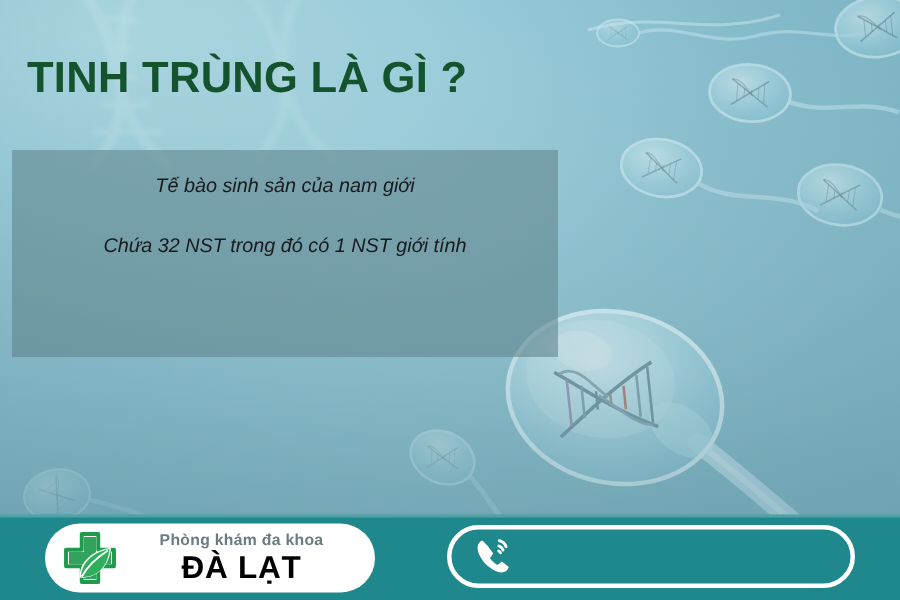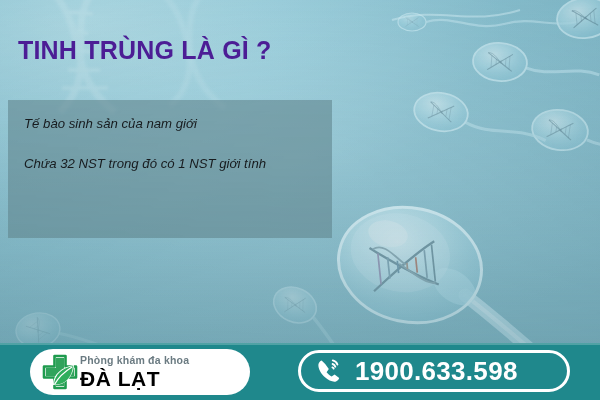--- a/index.html
+++ b/index.html
@@ -39,38 +39,39 @@
   .cells {
     position: absolute;
     inset: 0;
   }
 
   
   .title {
     position: absolute;
     left: 18px;
     top: 36px;
-    font-size: 25px;
+    font-size: 29px;
     font-weight: bold;
     letter-spacing: 0.2px;
-    color: #4c1d95;
+    color: #14532d;
     white-space: nowrap;
     font-family: "Liberation Sans", sans-serif;
   }
 
   
   .panel {
     position: absolute;
     left: 8px;
     top: 100px;
-    width: 324px;
+    width: 364px;
     height: 138px;
     background: rgba(96,134,142,0.60);
     box-sizing: border-box;
     padding: 17px 16px 0 16px;
+    text-align: center;
   }
   .panel-line {
     font-size: 13.2px;
     font-style: italic;
     font-weight: 500;
     color: #171b1e;
     line-height: 1;
     margin-bottom: 27px;
     white-space: nowrap;
     font-family: "Liberation Sans", sans-serif;
@@ -108,21 +109,21 @@
     padding-left: 10px;
   }
   .clinic-logo {
     width: 40px;
     height: 40px;
     flex: 0 0 40px;
     position: relative;
   }
   .clinic-text {
     flex: 1;
-    text-align: left;
+    text-align: center;
     padding-right: 8px;
     line-height: 1;
   }
   .clinic-sub {
     font-size: 10.5px;
     color: #6b7b82;
     font-weight: bold;
     letter-spacing: 0.2px;
     white-space: nowrap;
   }
@@ -337,17 +338,16 @@
       </div>
     </div>
 
     <div class="phone-pill">
       <svg class="phone-icon" viewBox="0 0 28 28" xmlns="http://www.w3.org/2000/svg">
         <path d="M6.6,3.4 C5.1,3.9 3.6,5.6 3.4,7.4 C3.0,11.6 6.2,16.9 10.0,20.2 C13.4,23.2 18.0,25.4 21.0,24.4 C22.6,23.9 23.9,22.4 24.2,21.0 L19.6,17.4 L16.6,19.6 C15.0,18.7 13.0,17.0 11.6,15.2 L13.8,12.0 L10.2,7.0 Z" fill="#ffffff"></path>
         <path d="M17.8,3.4 C20.0,3.9 21.8,5.6 22.4,7.6" stroke="#ffffff" stroke-width="1.9" fill="none" stroke-linecap="round"></path>
         <path d="M17.6,7.0 C18.9,7.4 19.9,8.4 20.3,9.7" stroke="#ffffff" stroke-width="1.9" fill="none" stroke-linecap="round"></path>
         <path d="M17.4,10.3 C18.0,10.5 18.5,11.0 18.7,11.6" stroke="#ffffff" stroke-width="1.8" fill="none" stroke-linecap="round"></path>
       </svg>
-      <div class="phone-number">1900.633.598</div>
     </div>
   </div>
 
 </div>
 
 </body></html>

